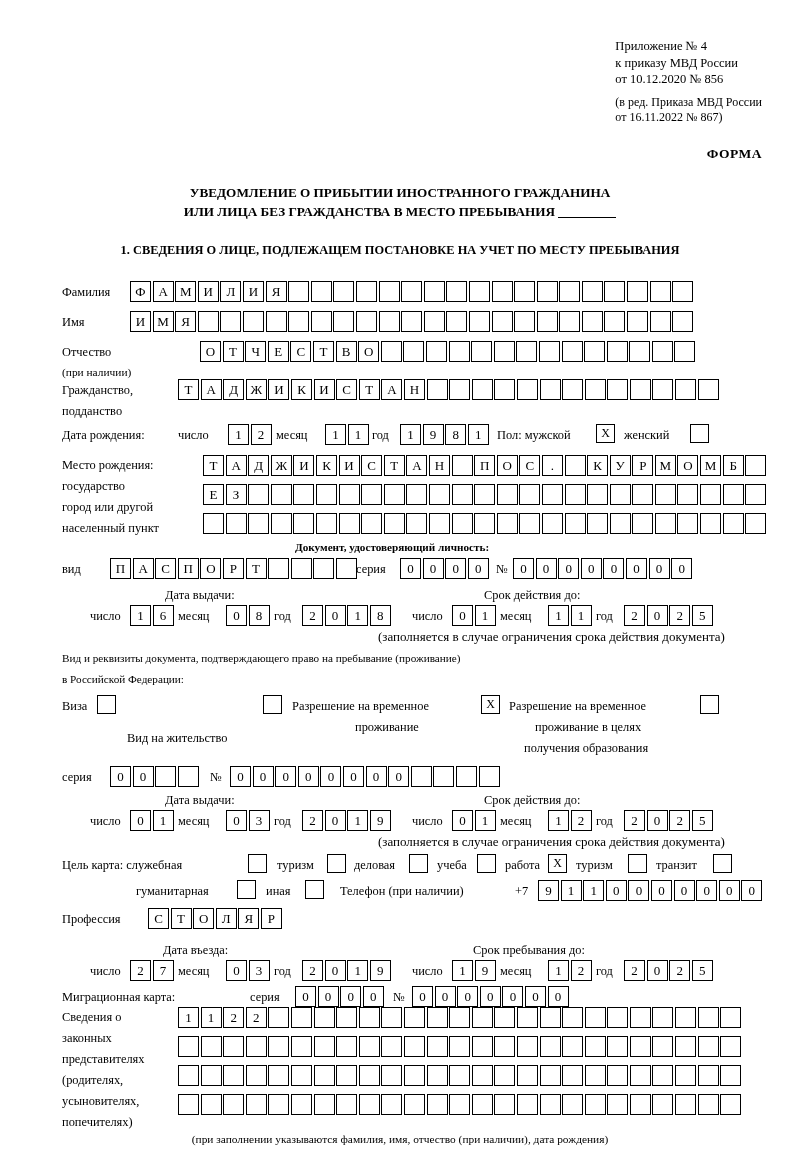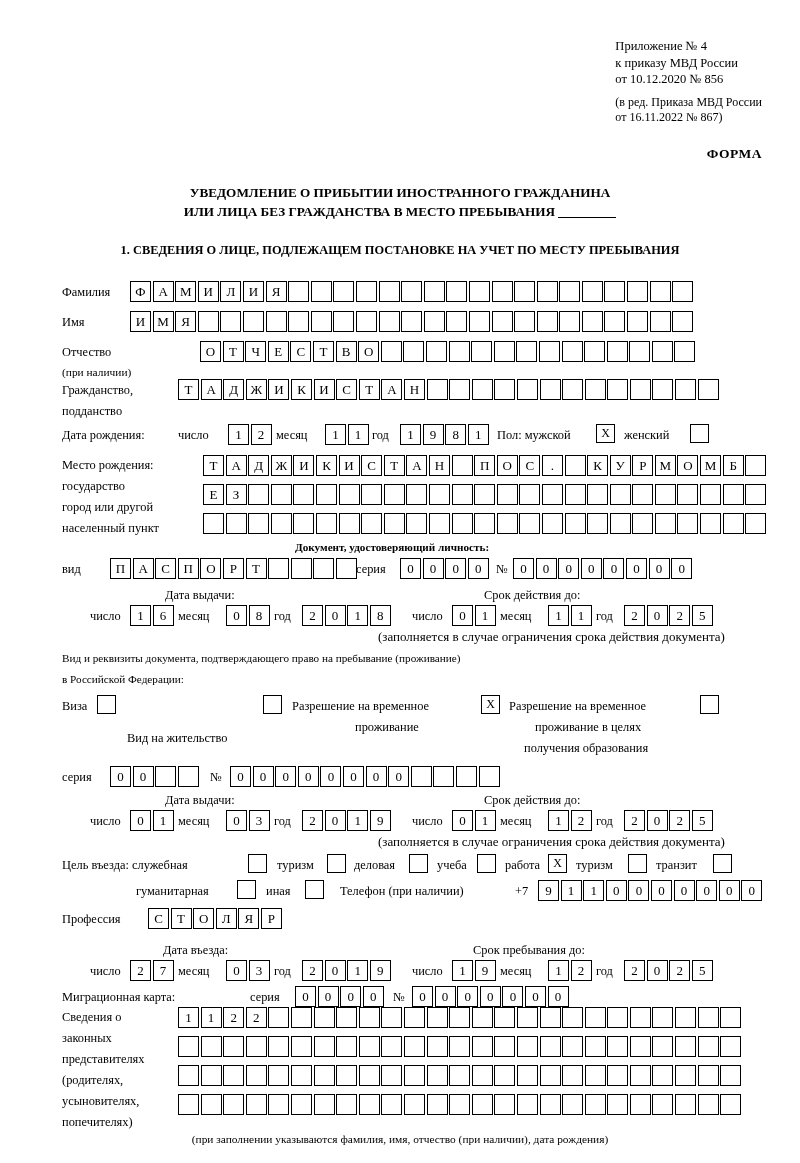--- a/index.html
+++ b/index.html
@@ -418,21 +418,21 @@
     </div>
   <div class="lbl" style="left:596px;top:814px;">год</div>
   <div class="cells" id="pv-year" style="left:624px;top:810px;">
       <div class="cell">2</div>
       <div class="cell">0</div>
       <div class="cell">2</div>
       <div class="cell">5</div>
     </div>
   <div class="note" style="left:378px;top:834px;">(заполняется в случае ограничения срока действия документа)</div>
 
-  <div class="lbl" style="left:62px;top:858px;">Цель въезда: служебная</div>
+  <div class="lbl" style="left:62px;top:858px;">Цель карта: служебная</div>
   <div class="box" style="left:248px;top:854px;"></div>
   <div class="lbl" style="left:277px;top:858px;">туризм</div>
   <div class="box" style="left:327px;top:854px;"></div>
   <div class="lbl" style="left:354px;top:858px;">деловая</div>
   <div class="box" style="left:409px;top:854px;"></div>
   <div class="lbl" style="left:437px;top:858px;">учеба</div>
   <div class="box" style="left:477px;top:854px;"></div>
   <div class="lbl" style="left:505px;top:858px;">работа</div>
   <div class="box" style="left:548px;top:854px;">X</div>
   <div class="lbl" style="left:576px;top:858px;">туризм</div>

